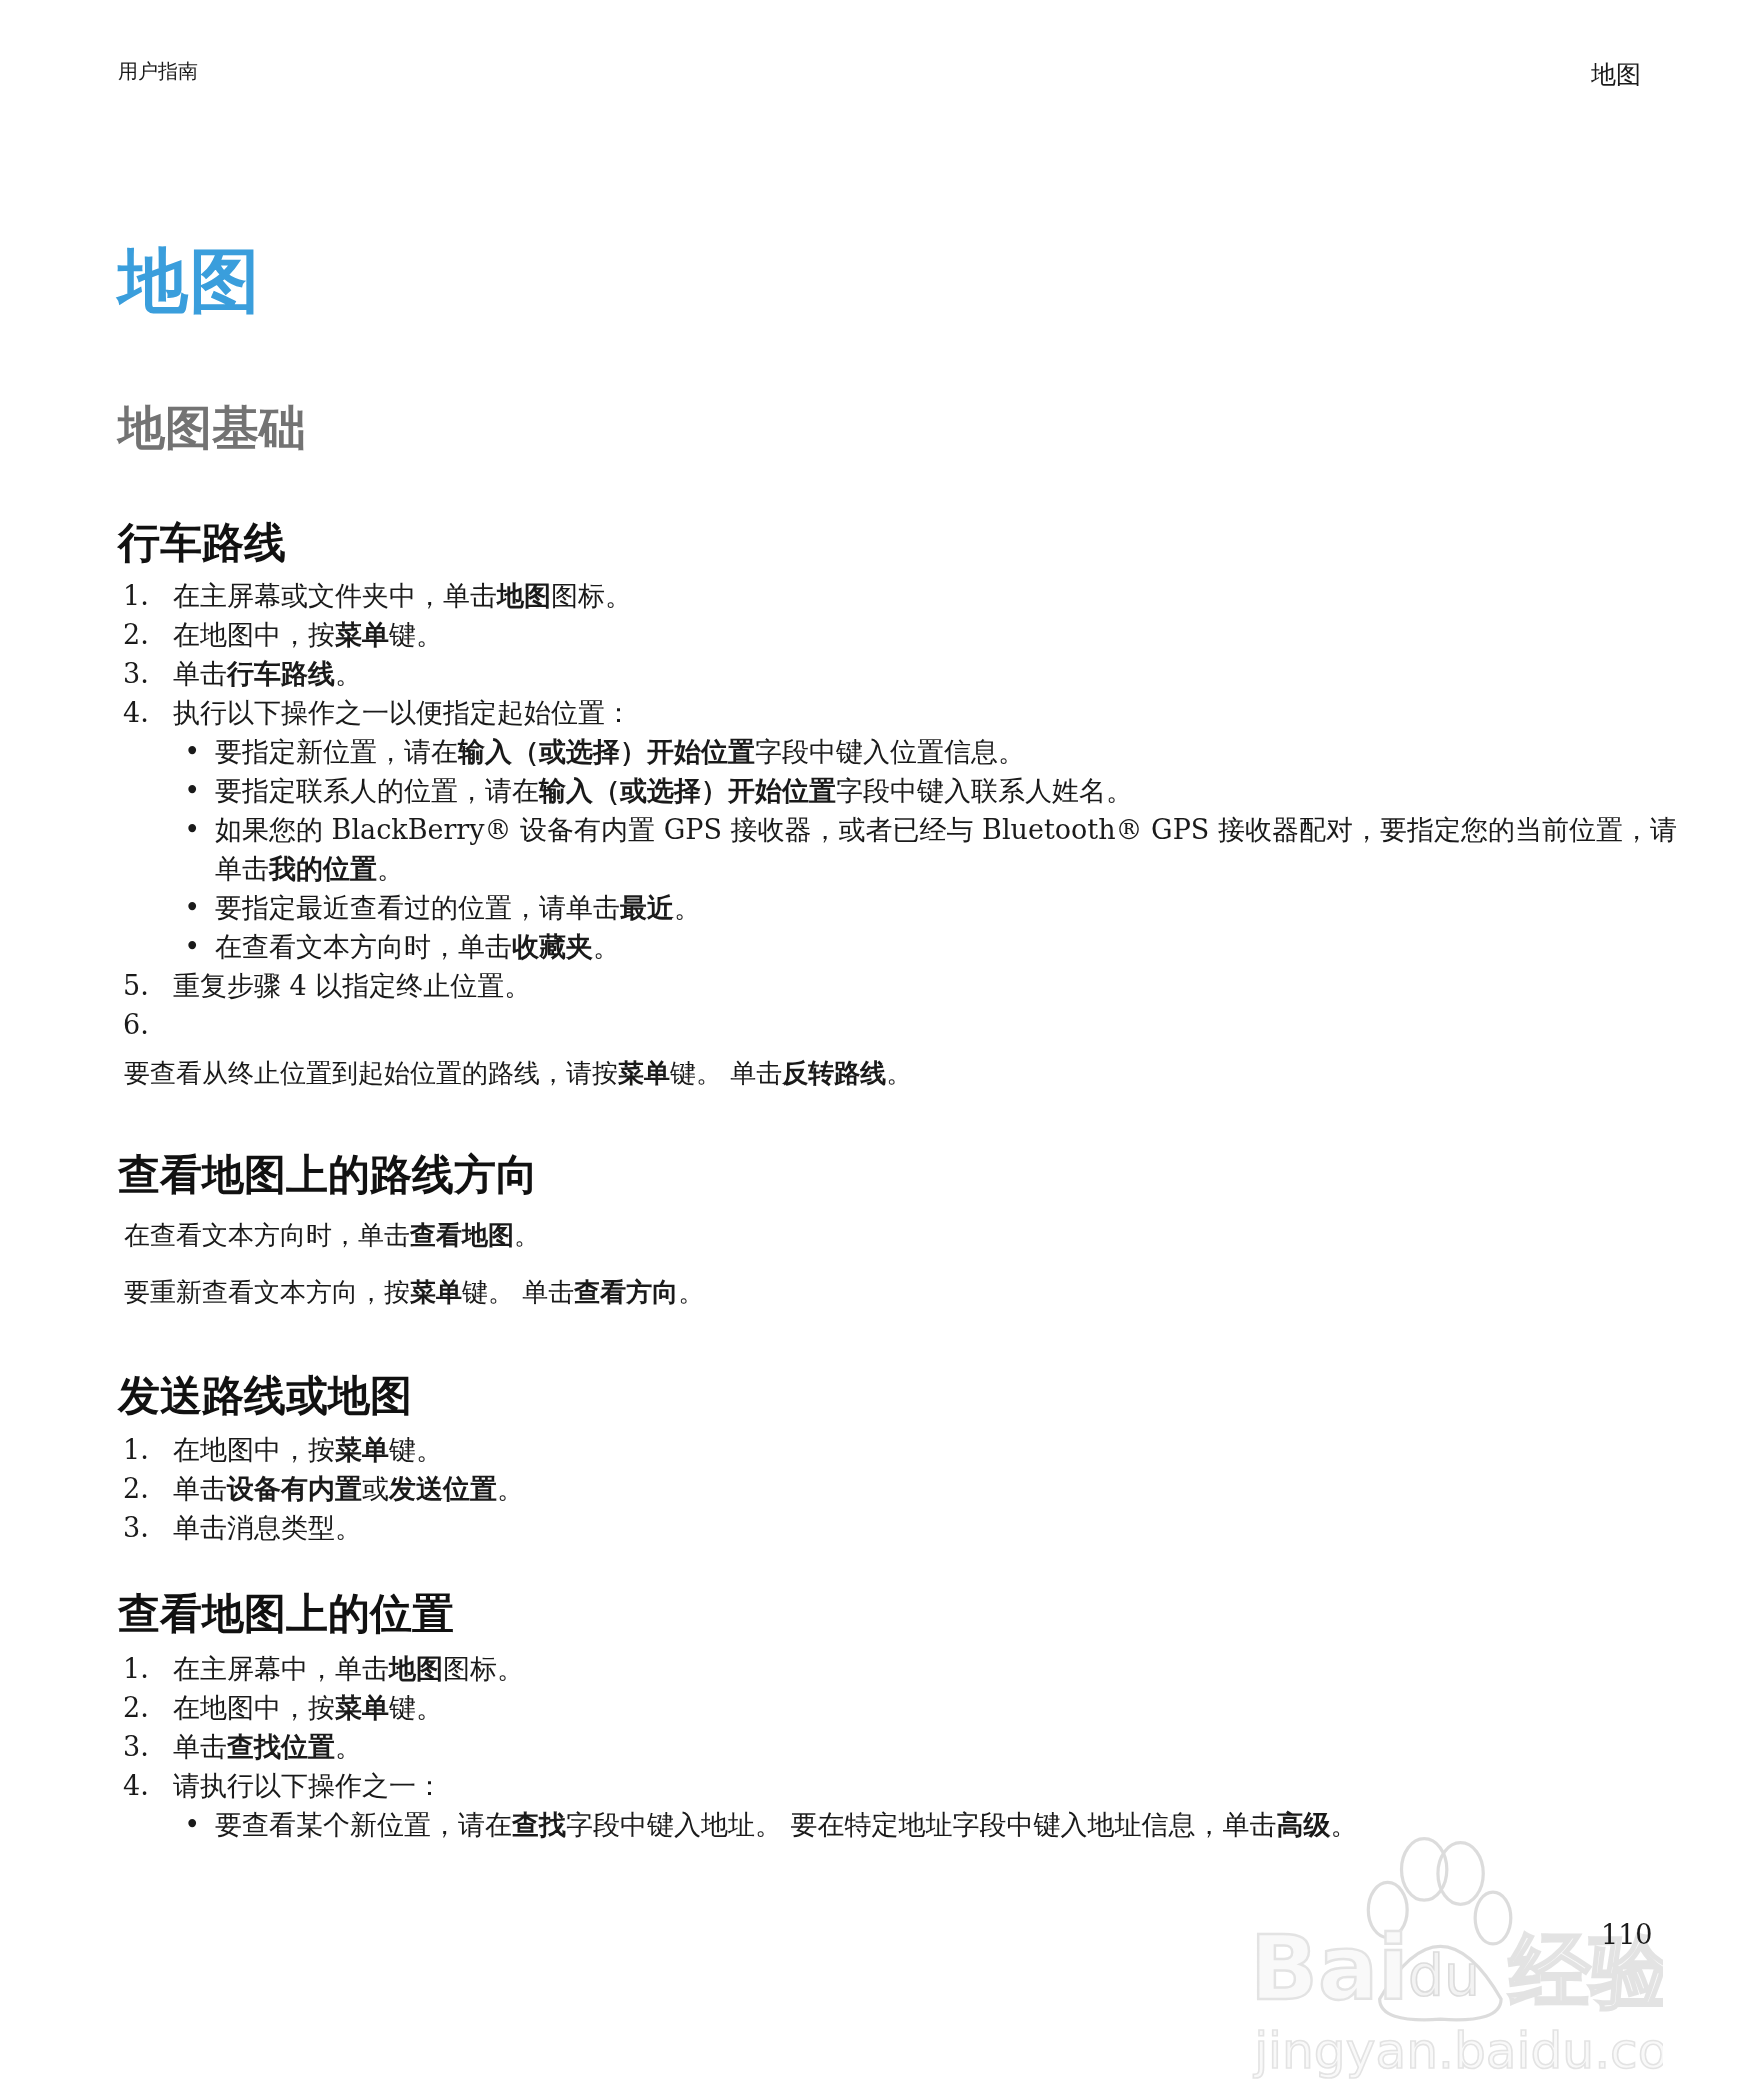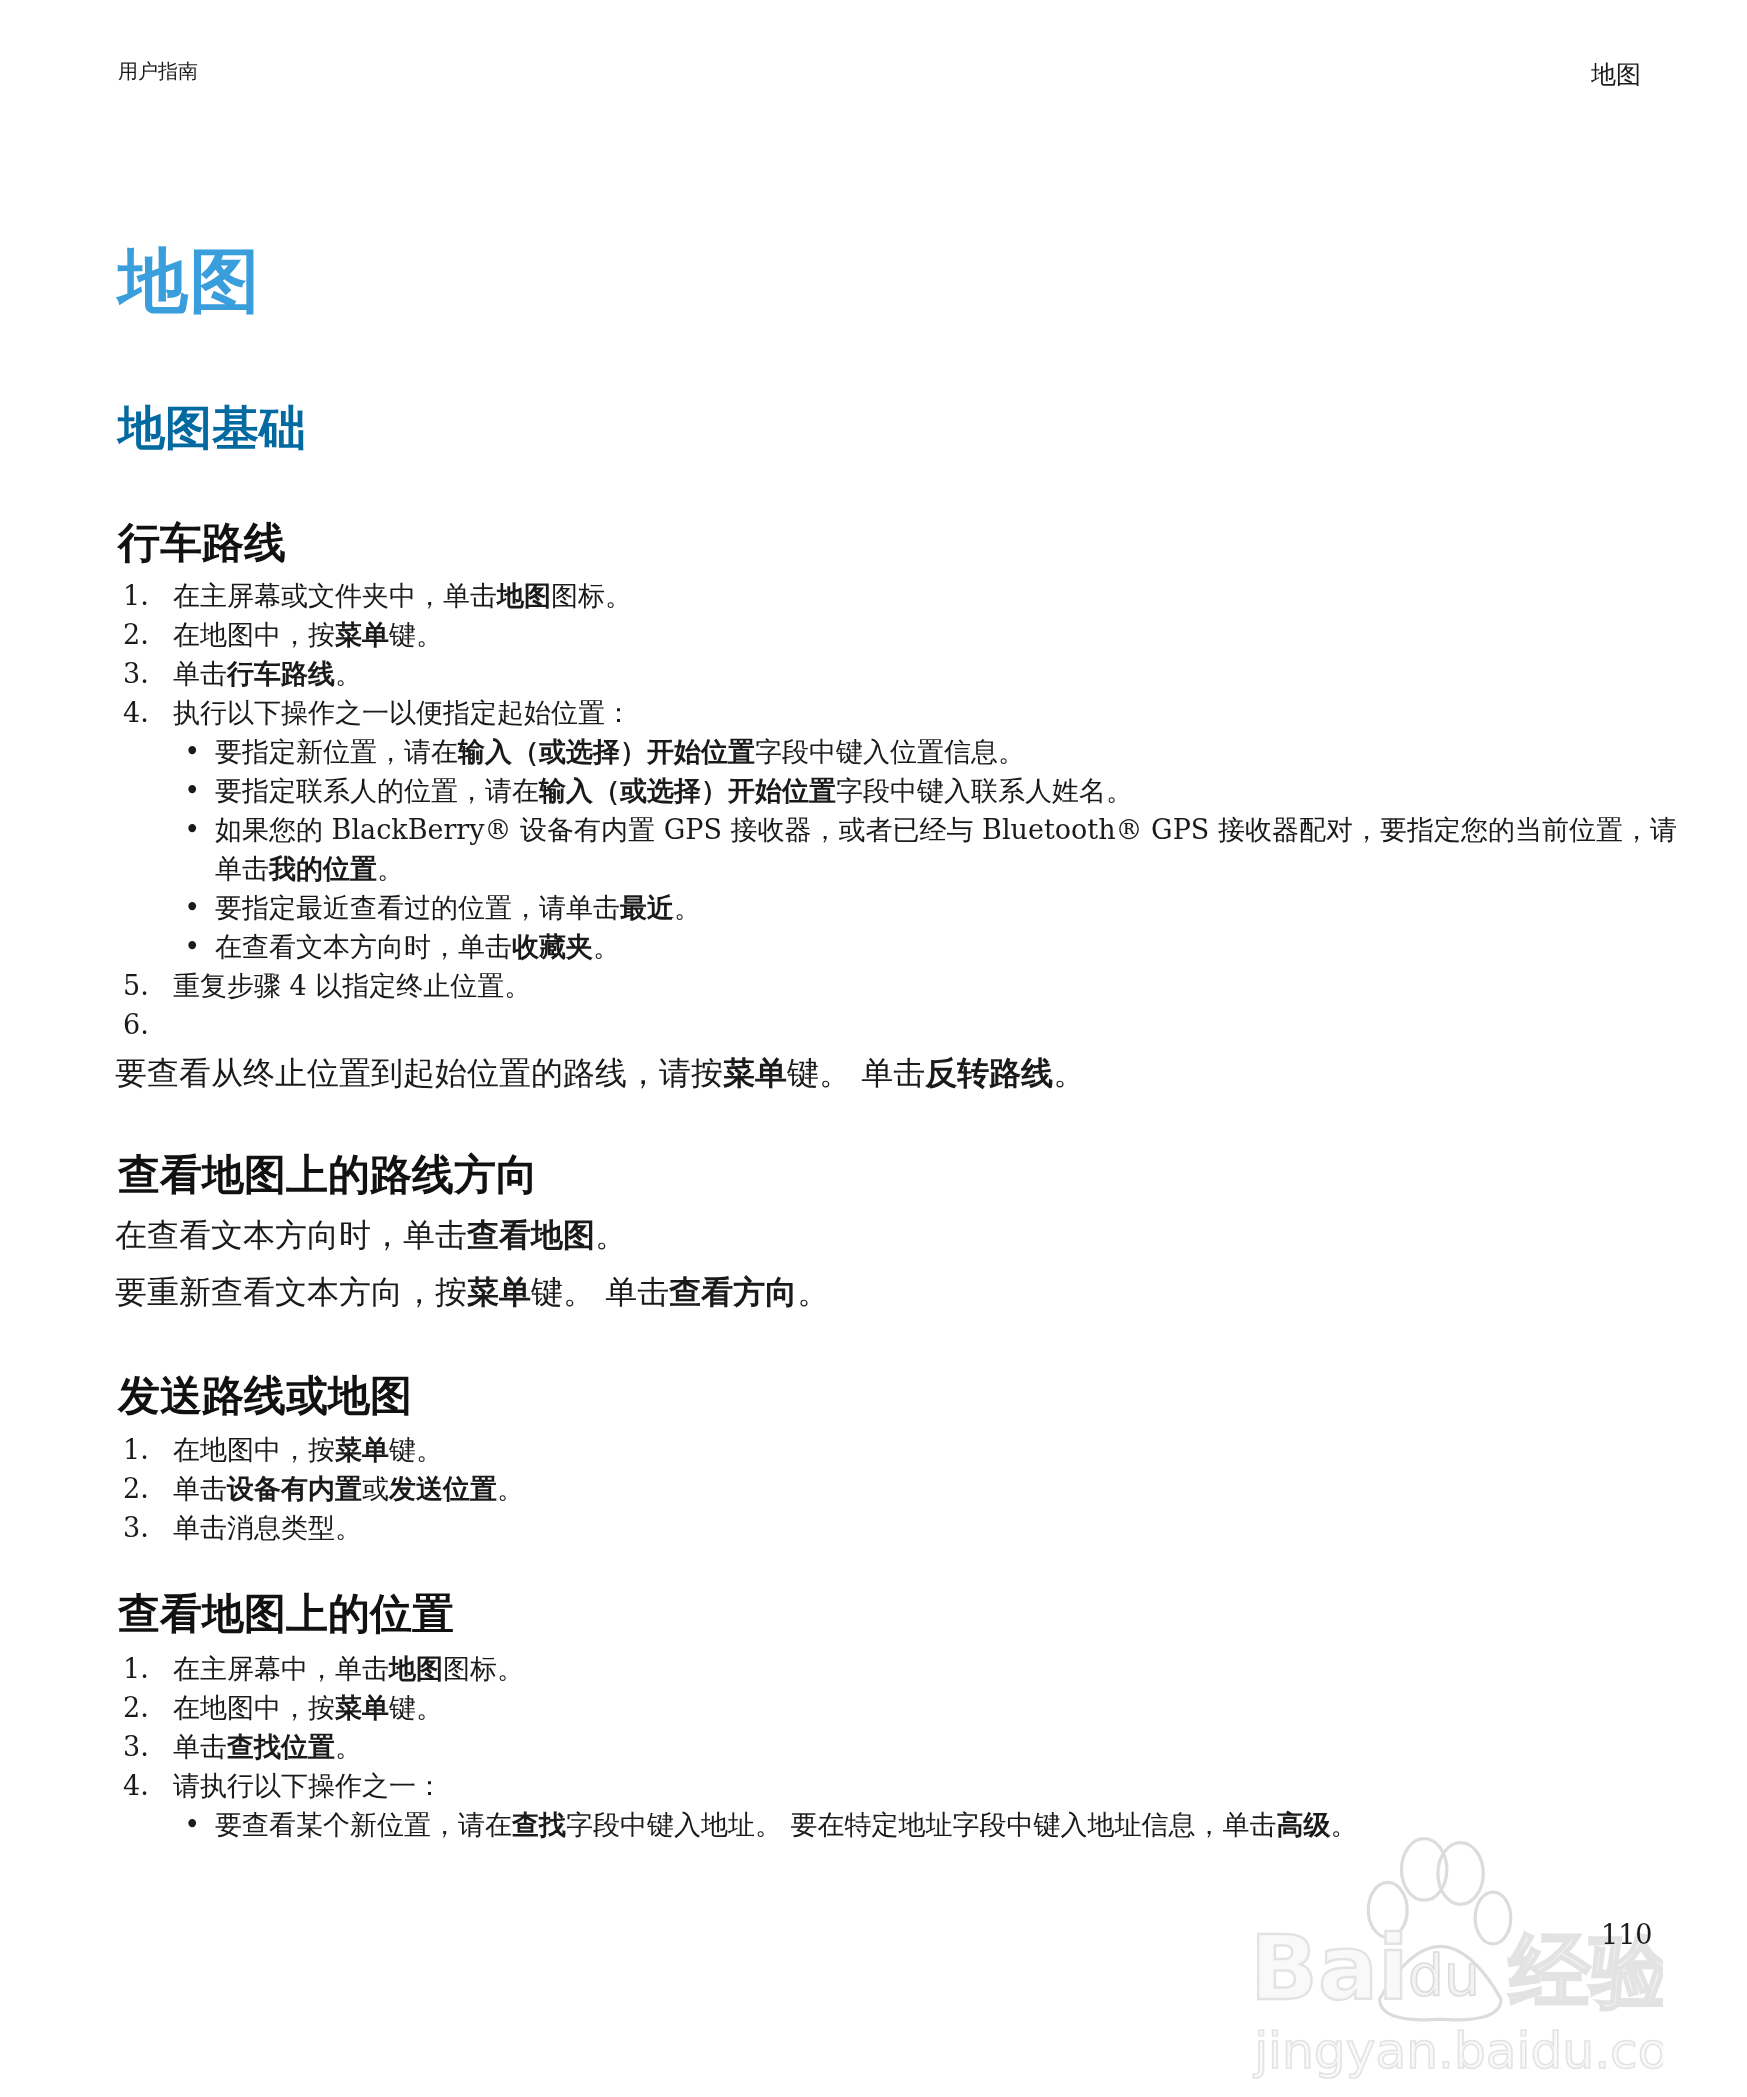--- a/index.html
+++ b/index.html
@@ -3,30 +3,30 @@
 <meta charset="utf-8">
 <style>
   html, body { margin: 0; padding: 0; background: #ffffff; }
   body { width: 1748px; height: 2097px; position: relative; overflow: hidden;
          font-family: "DejaVu Serif", "Liberation Serif", serif; color: #1a1a1a; }
   .header-left { position: absolute; left: 118px; top: 58px; font-size: 20px; }
   .header-right { position: absolute; right: 107px; top: 58px; font-size: 25px; }
   .h1 { position: absolute; left: 118px; top: 235px; font-size: 70px; font-weight: bold;
         color: #3a9edc; font-family: "DejaVu Sans", sans-serif; letter-spacing: 1.6px; }
   .h2 { position: absolute; left: 118px; top: 397px; font-size: 47px; font-weight: bold;
-        color: #0369a1; font-family: "DejaVu Sans", sans-serif; }
+        color: #737373; font-family: "DejaVu Sans", sans-serif; }
   .h3 { position: absolute; left: 118px; font-size: 42px; font-weight: bold; color: #111;
         font-family: "DejaVu Sans", sans-serif; }
   .ol { position: absolute; left: 123px; margin: 0; padding: 0; list-style: none; }
   .li { font-size: 27px; line-height: 39px; position: relative; padding-left: 50px; white-space: nowrap; }
   .li .num { position: absolute; left: 0; top: 0; }
   .ul { margin: 0; padding: 0; list-style: none; }
   .bli { font-size: 27px; line-height: 39px; position: relative; padding-left: 42px; width: 1465px; white-space: normal; }
   .bli .dot { position: absolute; left: 11.3px; top: 0; }
-  .para { position: absolute; left: 115px; font-size: 32px; line-height: 39px; white-space: nowrap; }
+  .para { position: absolute; left: 124px; font-size: 26px; line-height: 39px; white-space: nowrap; }
   b { font-family: "DejaVu Sans", sans-serif; font-weight: bold; }
   .page-num { position: absolute; left: 1601px; top: 1919px; font-size: 27px; }
   .watermark { position: absolute; left: 1242px; top: 1837px; width: 421px; height: 243px; opacity: 0.5; }
 </style>
 </head>
 <body>
 
 <div class="header-left">用户指南</div>
 <div class="header-right">地图</div>
 

